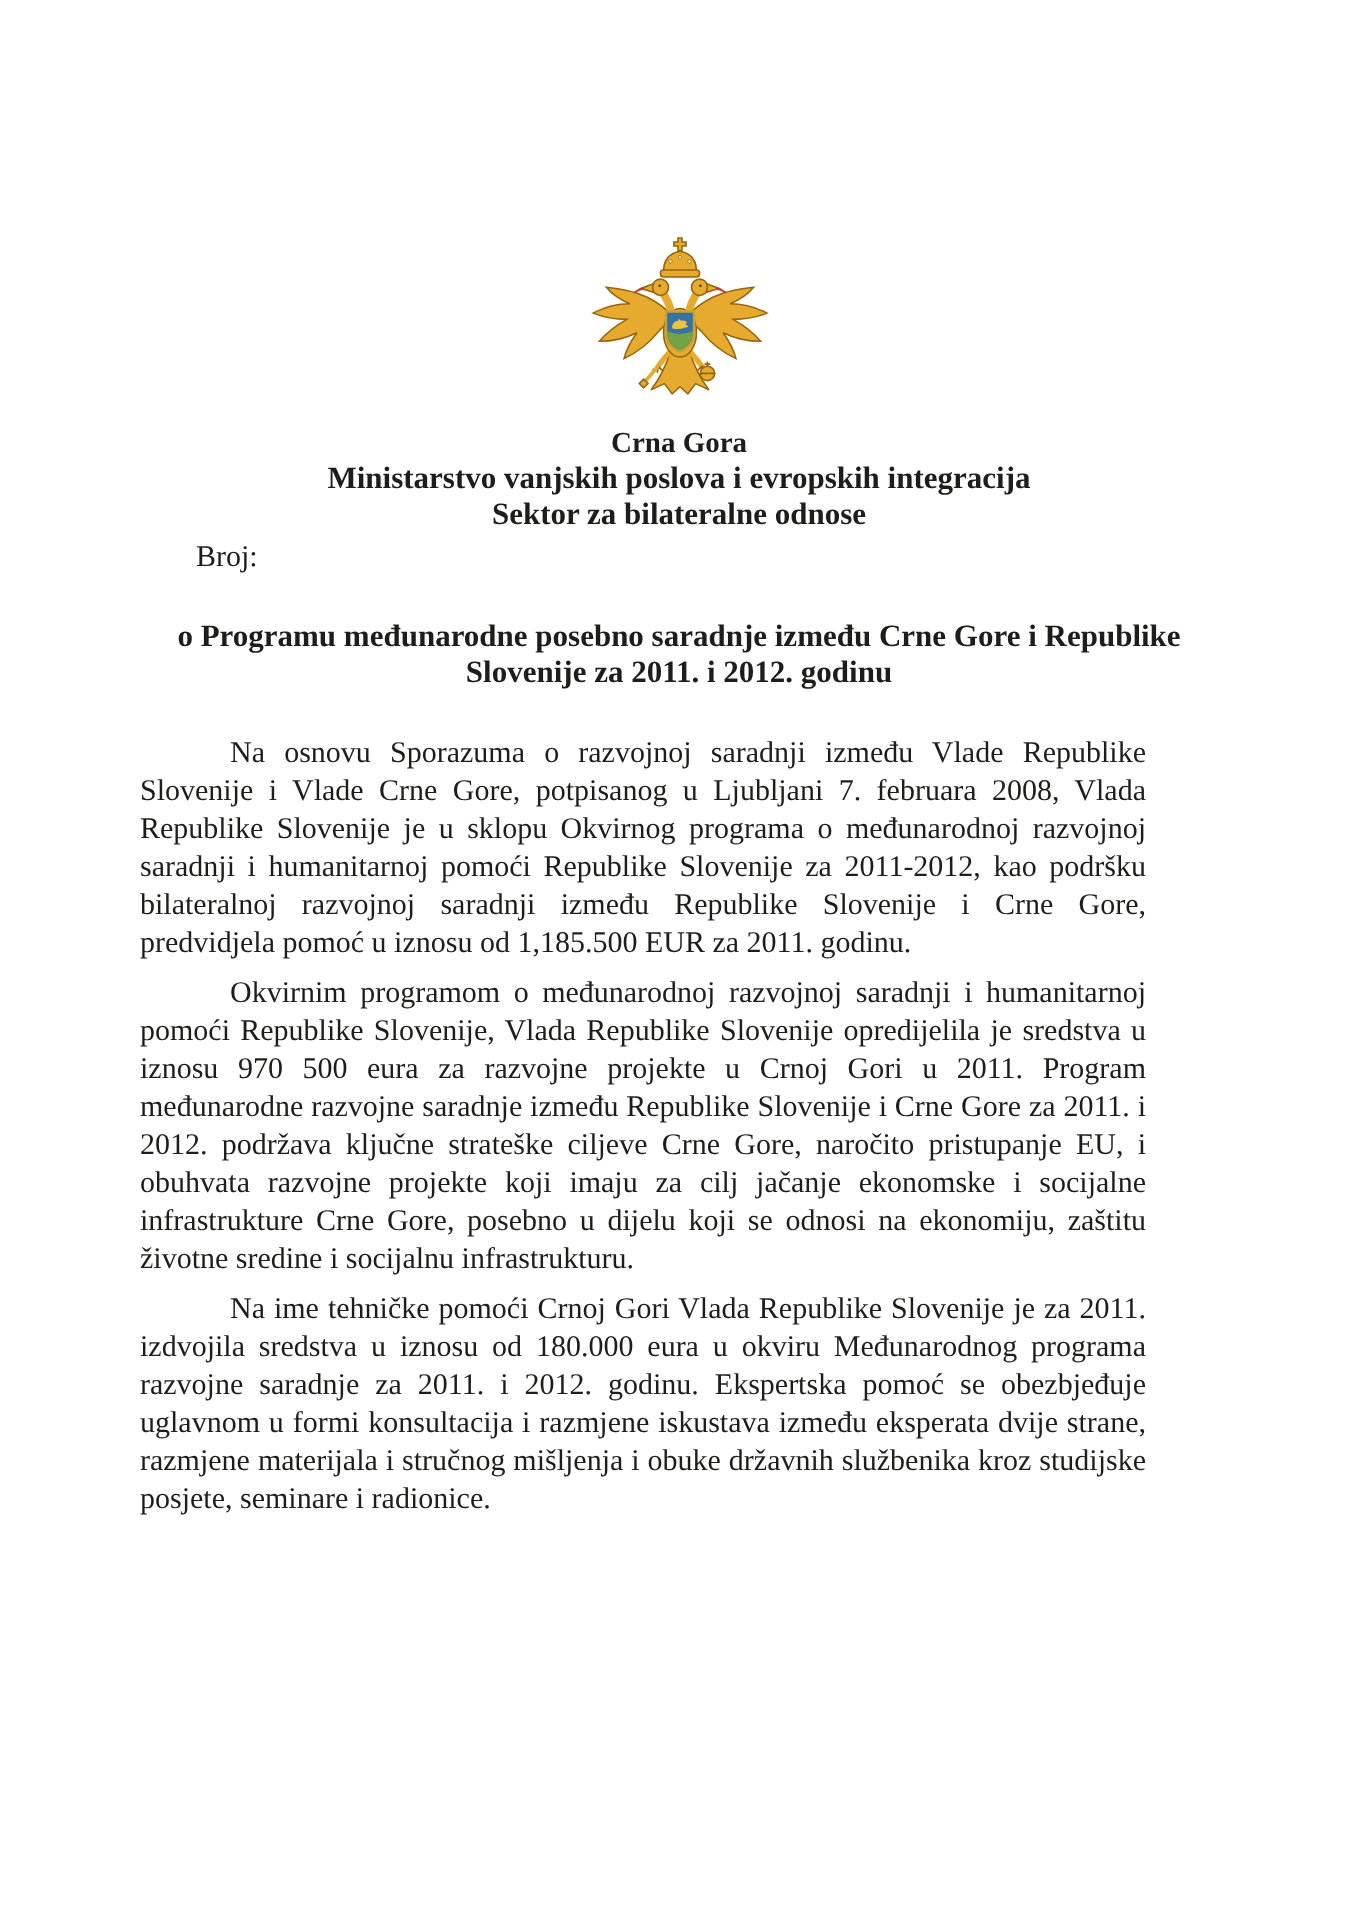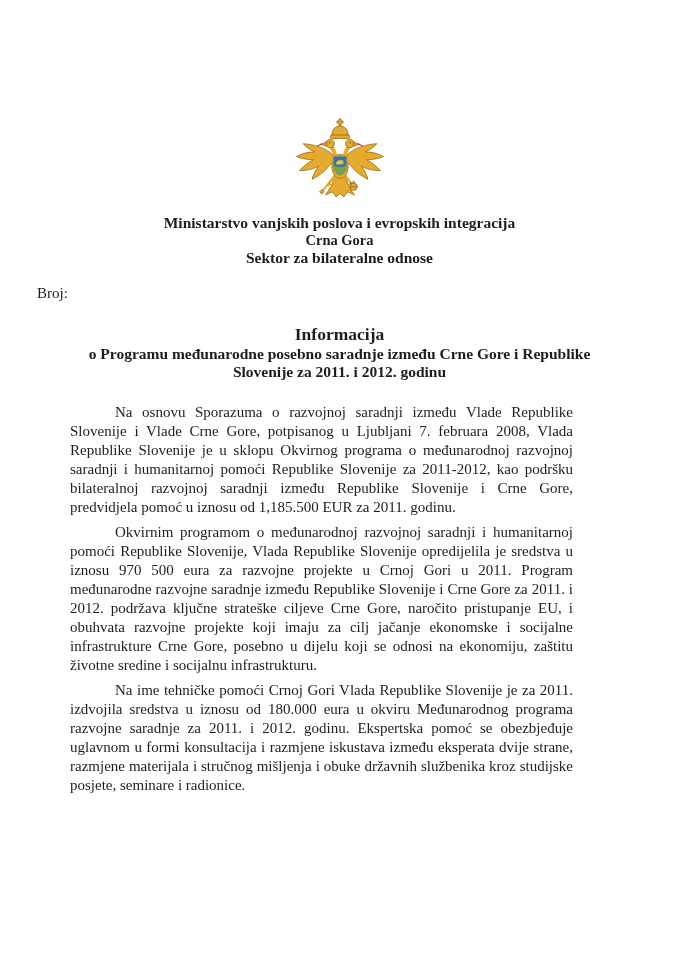--- a/index.html
+++ b/index.html
@@ -23,22 +23,22 @@
 
   .org-line { text-align: center; font-weight: bold; }
   .org-country  { font-size: 14.5px; line-height: 17px; }
   .org-ministry { font-size: 15.5px; line-height: 18px; }
   .org-sector   { font-size: 15.5px; line-height: 18px; }
 
   .meta-row {
     display: flex;
     justify-content: space-between;
     align-items: baseline;
-    padding: 0 78px 0 37px;
-    margin-top: 18px;
+    padding: 0 78px 0 98px;
+    margin-top: 4px;
     font-size: 15px;
   }
 
   .title-block { margin-top: 22px; text-align: center; font-weight: bold; }
   .title-heading { font-size: 17.5px; line-height: 21px; }
   .title-sub     { font-size: 15.5px; line-height: 17.5px; }
 
   .body-text { margin-top: 23px; padding: 0 106px 0 70px; }
   .body-text p {
     font-size: 15px;
@@ -121,30 +121,29 @@
       <rect class="gold" x="47.5" y="23" width="25" height="4.4" rx="2"></rect>
     </g>
 
     <g>
       <path class="shield-base" d="M51 49.5 H69 V62.5 Q69 71.5 60 75 Q51 71.5 51 62.5 Z"></path>
       <path class="shield-green" d="M51.6 62 Q60 65.5 68.4 62 L68.4 63 Q68 70.8 60 74.2 Q52 70.8 51.6 63 Z"></path>
       <path class="lion" d="M55 58.5 q1.2 -3.2 3.6 -3 l.6 -1.4 1.4 1.2 q2.6 -.6 3.8 1 l-.8 1.6 q1.4 .2 1.6 1.4 l-2.4 .6 q-3.8 1.4 -7.8 .4 Z"></path>
     </g>
   </svg>
 
+  <div class="org-line org-country">Crna Gora</div>
   <div class="org-line org-ministry">Ministarstvo vanjskih poslova i evropskih integracija</div>
-  <div class="org-line org-country">Crna Gora</div>
   <div class="org-line org-sector">Sektor za bilateralne odnose</div>
 
   <div class="meta-row">
     <span>Broj:</span>
   </div>
 
   <div class="title-block">
-    <div class="title-heading">Informacija</div>
     <div class="title-sub">o Programu međunarodne posebno saradnje između Crne Gore i Republike</div>
     <div class="title-sub">Slovenije za 2011. i 2012. godinu</div>
   </div>
 
   <div class="body-text">
     <p>Na osnovu Sporazuma o razvojnoj saradnji između Vlade Republike Slovenije i Vlade Crne Gore, potpisanog u Ljubljani 7. februara 2008, Vlada Republike Slovenije je u sklopu Okvirnog programa o međunarodnoj razvojnoj saradnji i humanitarnoj pomoći Republike Slovenije za 2011-2012, kao podršku bilateralnoj razvojnoj saradnji između Republike Slovenije i Crne Gore, predvidjela pomoć u iznosu od 1,185.500 EUR za 2011. godinu.</p>
     <p>Okvirnim programom o međunarodnoj razvojnoj saradnji i humanitarnoj pomoći Republike Slovenije, Vlada Republike Slovenije opredijelila je sredstva u iznosu 970 500 eura za razvojne projekte u Crnoj Gori u 2011. Program međunarodne razvojne saradnje između Republike Slovenije i Crne Gore za 2011. i 2012. podržava ključne strateške ciljeve Crne Gore, naročito pristupanje EU, i obuhvata razvojne projekte koji imaju za cilj jačanje ekonomske i socijalne infrastrukture Crne Gore, posebno u dijelu koji se odnosi na ekonomiju, zaštitu životne sredine i socijalnu infrastrukturu.</p>
     <p>Na ime tehničke pomoći Crnoj Gori Vlada Republike Slovenije je za 2011. izdvojila sredstva u iznosu od 180.000 eura u okviru Međunarodnog programa razvojne saradnje za 2011. i 2012. godinu. Ekspertska pomoć se obezbjeđuje uglavnom u formi konsultacija i razmjene iskustava između eksperata dvije strane, razmjene materijala i stručnog mišljenja i obuke državnih službenika kroz studijske posjete, seminare i radionice.</p>
   </div>
 

